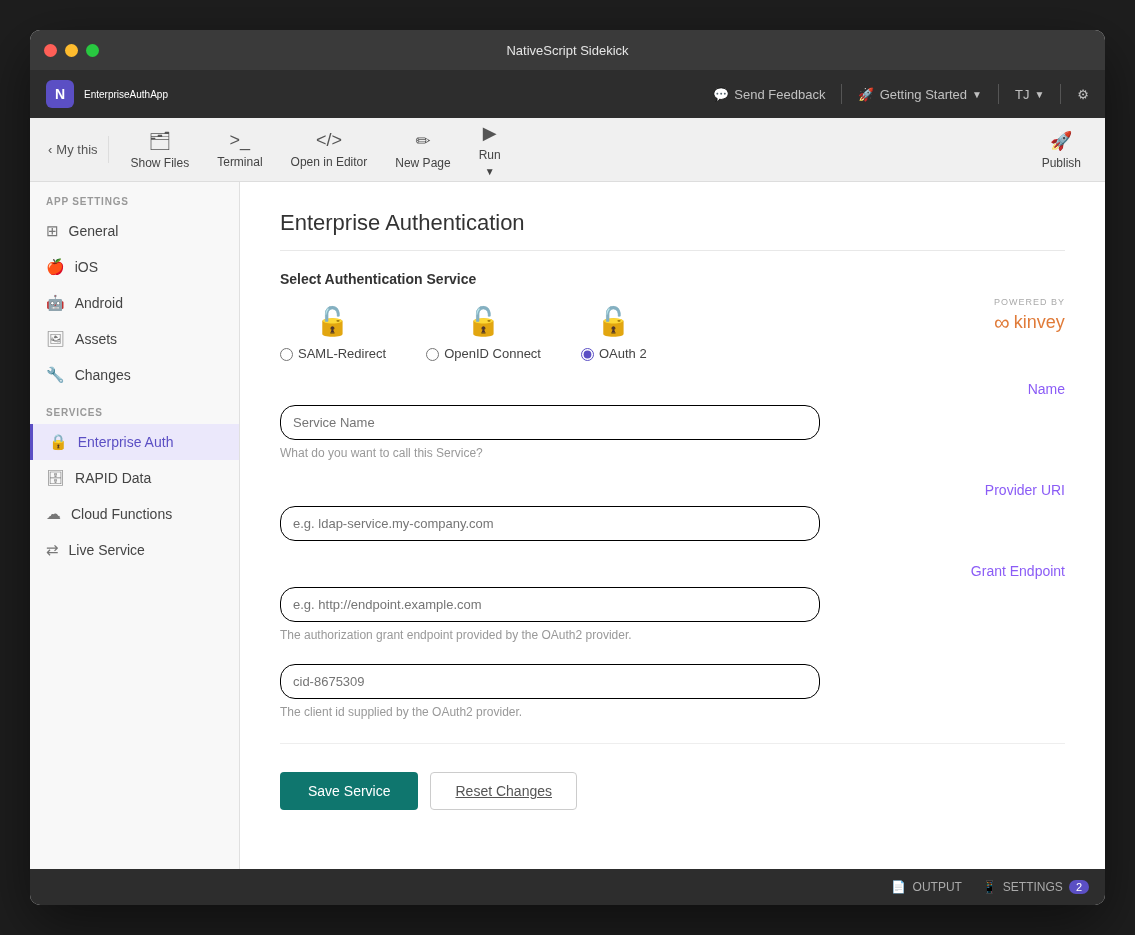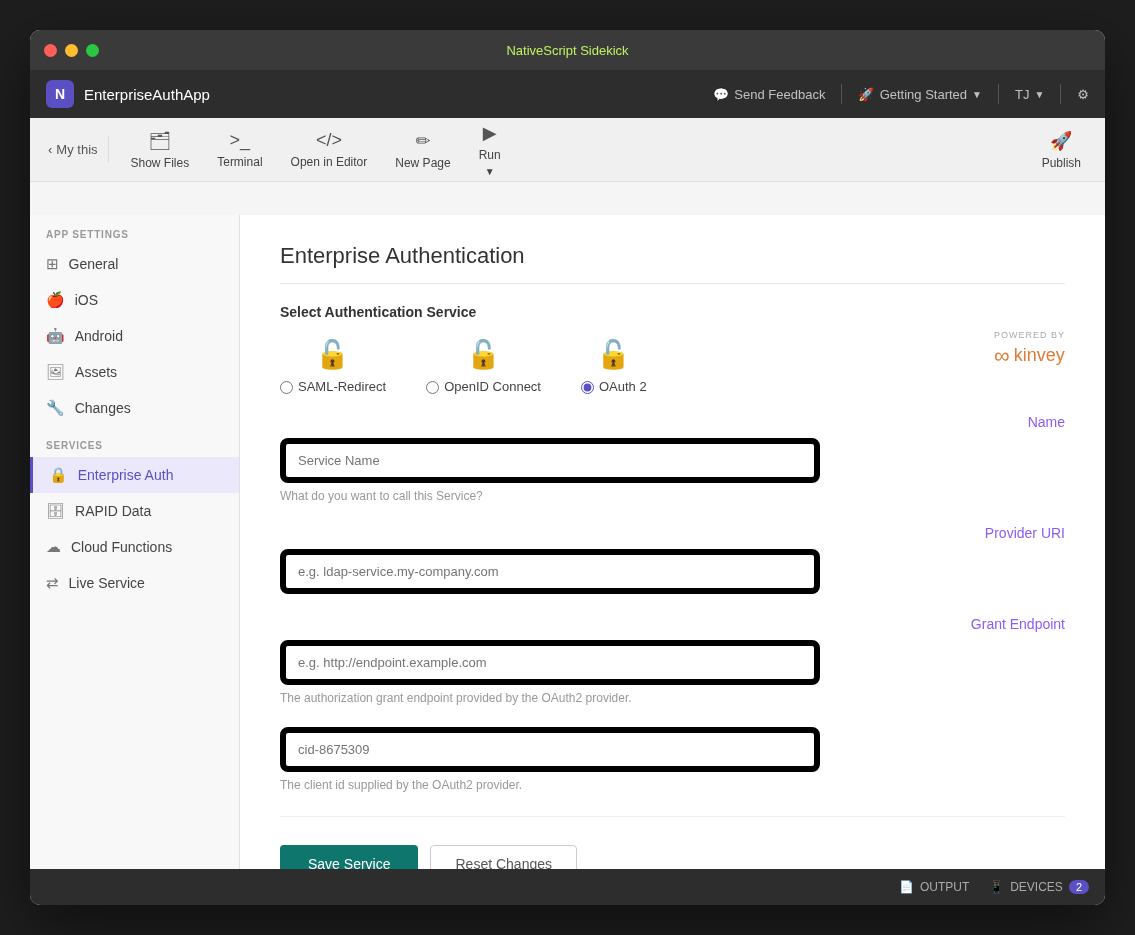--- a/index.html
+++ b/index.html
@@ -39,21 +39,21 @@
     }
     .dot {
       width: 13px;
       height: 13px;
       border-radius: 50%;
     }
     .dot-red { background: #ff5f57; }
     .dot-yellow { background: #febc2e; }
     .dot-green { background: #28c840; }
     .titlebar-title {
-      color: #bef264;
+      color: #e5e5e5;
       font-size: 13px;
     }
     
     .app-header {
       background: #2d2d2d;
       height: 48px;
       display: flex;
       align-items: center;
       padding: 0 16px;
       flex-shrink: 0;
@@ -66,21 +66,21 @@
       display: flex;
       align-items: center;
       justify-content: center;
       color: white;
       font-weight: bold;
       font-size: 14px;
       margin-right: 10px;
     }
     .app-name {
       color: white;
-      font-size: 15px;
+      font-size: 10px;
       font-weight: 500;
       flex: 1;
     }
     .header-actions {
       display: flex;
       align-items: center;
       gap: 16px;
     }
     .header-btn {
       color: #c0c0c0;
@@ -140,21 +140,20 @@
       cursor: pointer;
       color: #444;
       font-size: 12px;
     }
     .toolbar-publish .icon { font-size: 18px; color: #555; }
     
     .main-layout {
       display: flex;
       flex: 1;
       overflow: hidden;
-      margin-top: 33px;
     }
     
     .sidebar {
       width: 210px;
       background: #f8f8f8;
       border-right: 1px solid #e0e0e0;
       display: flex;
       flex-direction: column;
       overflow-y: auto;
       flex-shrink: 0;
@@ -260,22 +259,22 @@
       font-weight: 500;
       color: #8b5cf6;
       margin-bottom: 8px;
       display: block;
       text-align: right;
     }
     .form-input {
       width: 100%;
       max-width: 540px;
       padding: 9px 12px;
-      border: 6px solid #000000;
-      border-radius: 8px;
+      border: 1px solid #000000;
+      border-radius: 15px;
       font-size: 13px;
       color: #888;
       background: white;
       outline: none;
     }
     .form-hint {
       font-size: 12px;
       color: #999;
       margin-top: 6px;
     }
@@ -534,17 +533,17 @@
     </div>
   </div>
 
   <div class="statusbar">
     <div class="status-item">
       <span>📄</span>
       <span>OUTPUT</span>
     </div>
     <div class="status-item">
       <span>📱</span>
-      <span>DEVICES</span>
+      <span>SETTINGS</span>
       <span class="devices-badge">2</span>
     </div>
   </div>
 </div>
 
 </body></html>

